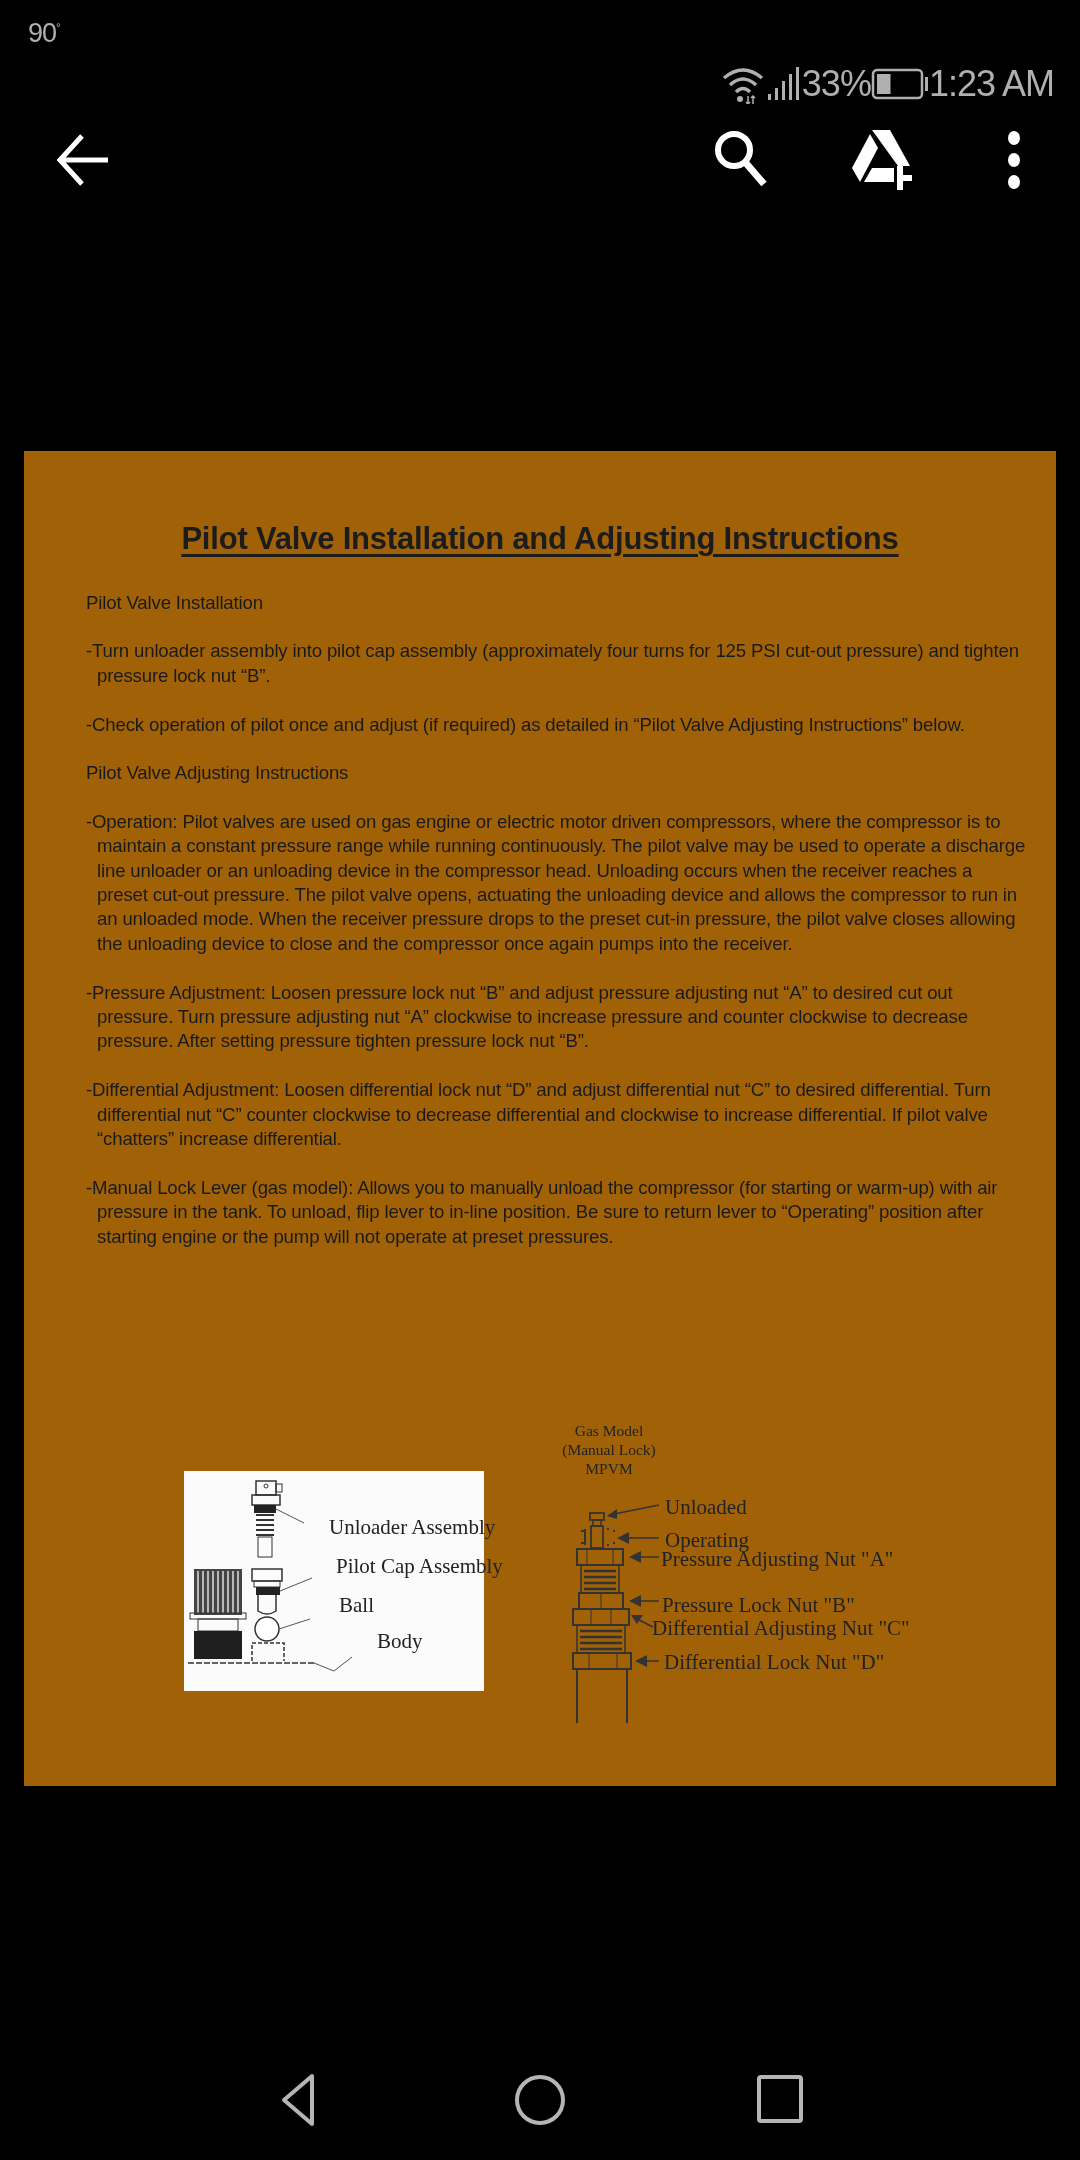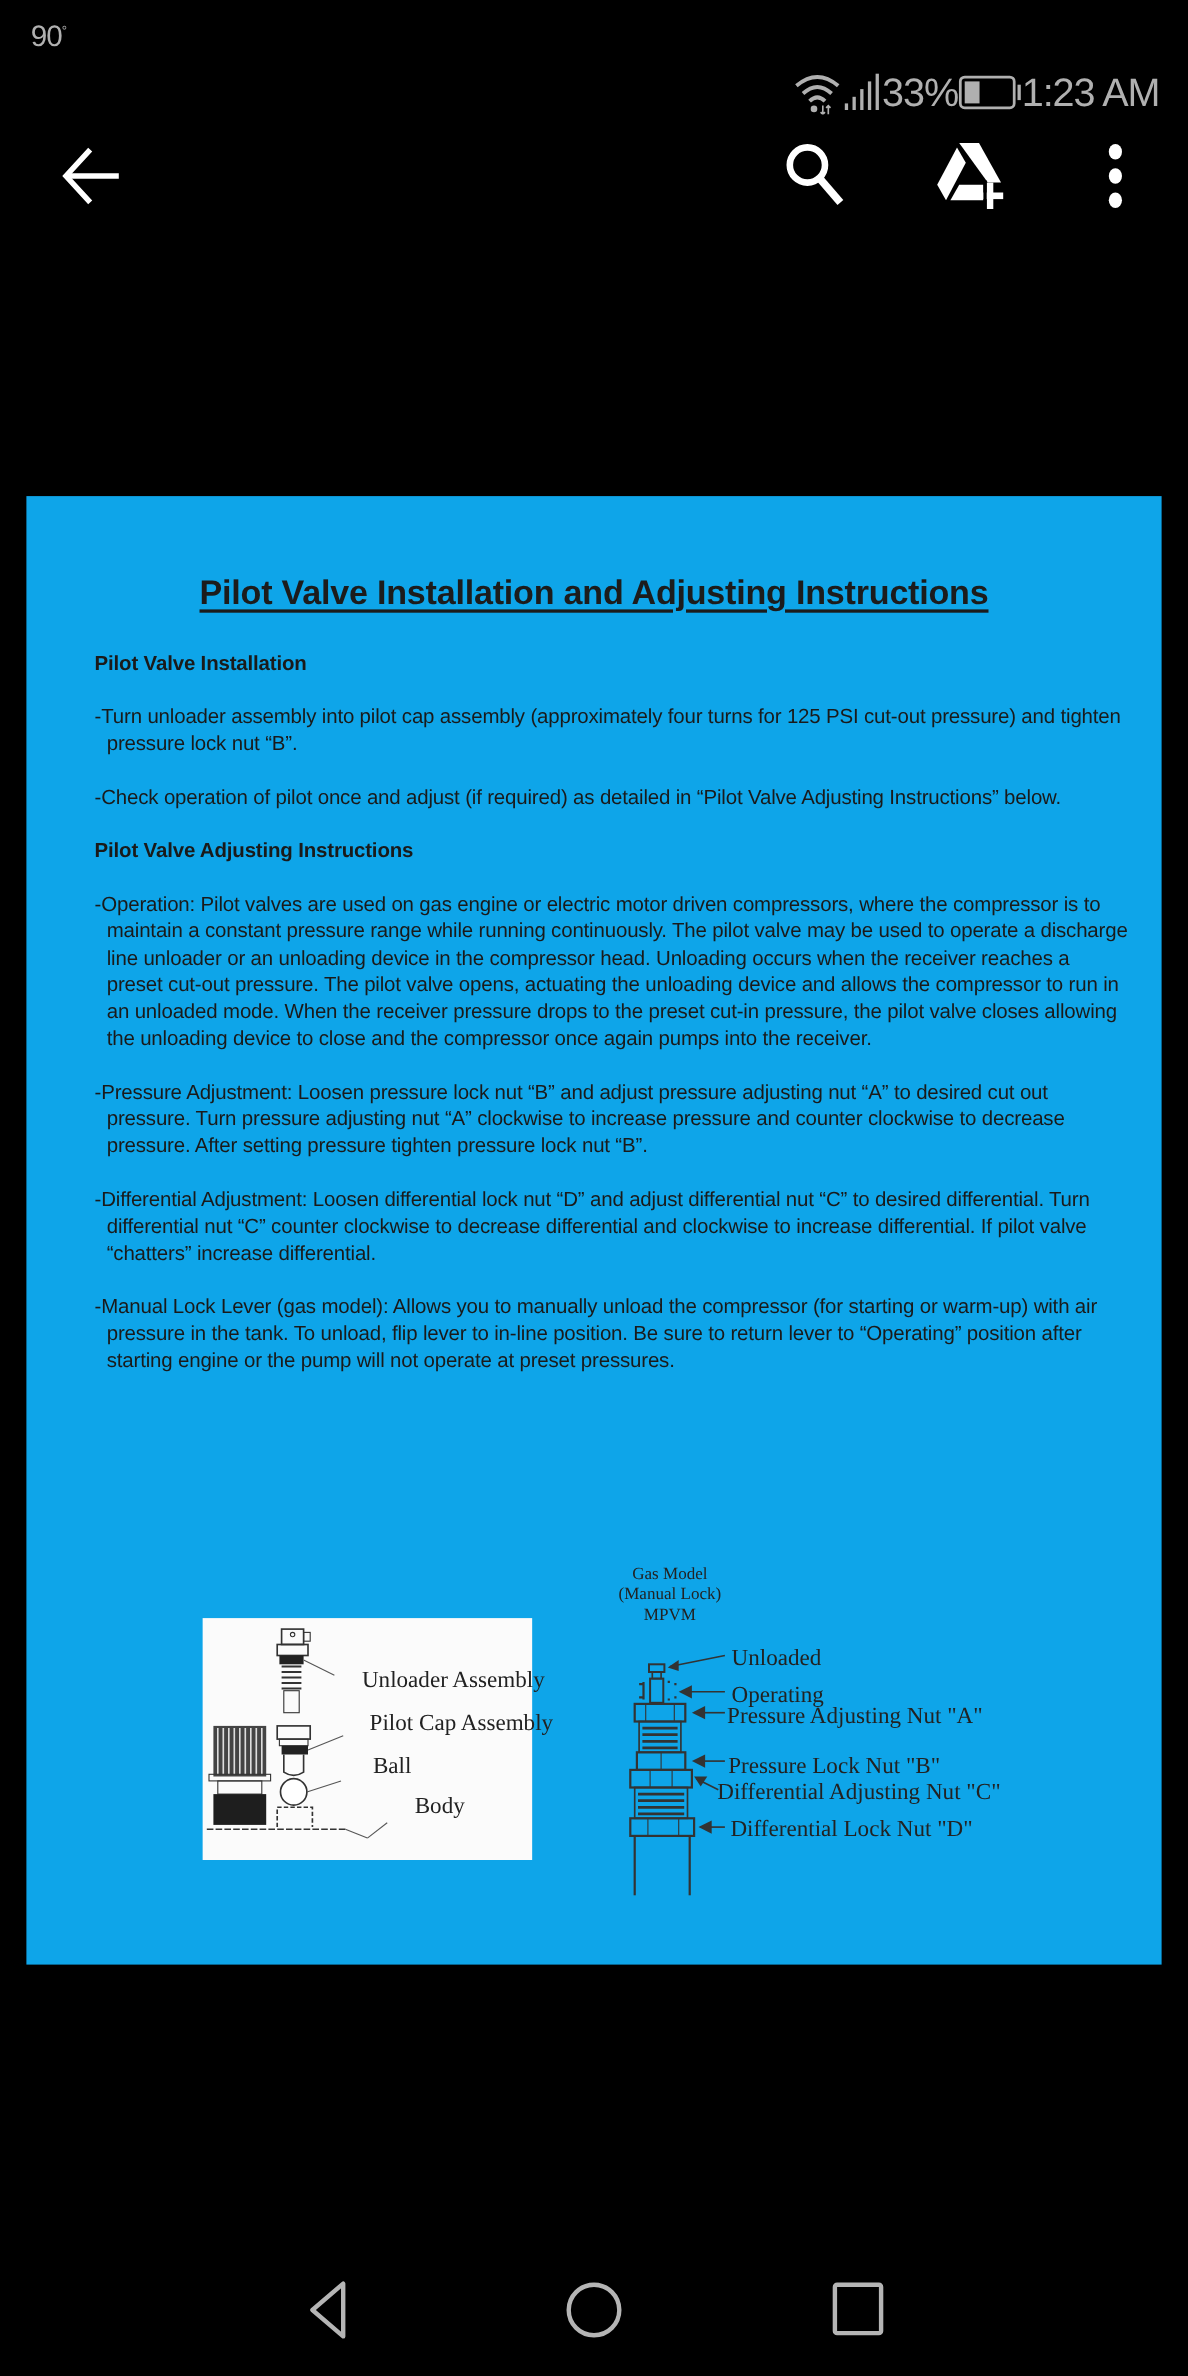--- a/index.html
+++ b/index.html
@@ -19,30 +19,30 @@
   
   .app-bar { position: absolute; left: 0; top: 100px; width: 1080px; height: 120px; }
   .back-btn { position: absolute; left: 52px; top: 28px; width: 64px; height: 64px; }
   .title { position: absolute; left: 216px; top: 26px; font-size: 57px; color: #fff; white-space: nowrap; letter-spacing: -0.5px; }
   .search-btn { position: absolute; left: 710px; top: 26px; width: 64px; height: 64px; }
   .drive-btn { position: absolute; left: 850px; top: 24px; width: 68px; height: 68px; }
   .menu-btn { position: absolute; left: 998px; top: 28px; width: 32px; height: 64px; }
 
   
   .page {
-    position: absolute; left: 24px; top: 451px; width: 1032px; height: 1335px; background: #0ea5e9;
+    position: absolute; left: 24px; top: 451px; width: 1032px; height: 1335px; background: #a16207;
     color: #1a1a1a;
   }
   .doc-title {
     position: absolute; left: 0; width: 1032px; top: 70px; text-align: center;
     font-size: 31px; font-weight: bold; text-decoration: underline; text-underline-offset: 5px;
     color: #1c1c1c; letter-spacing: -0.2px;
   }
   .doc-body { position: absolute; left: 62px; top: 140px; width: 940px; font-size: 18.6px; line-height: 24.4px; letter-spacing: -0.15px; }
-  .section-heading { font-weight: bold; margin: 0 0 24px 0; }
+  .section-heading { font-weight: normal; margin: 0 0 24px 0; }
   .para { margin: 0 0 24.4px 0; padding-left: 11px; text-indent: -11px; }
 
   
   .fig-left { position: absolute; left: 160px; top: 1020px; width: 300px; height: 220px; }
   .fig-right { position: absolute; left: 525px; top: 970px; width: 360px; height: 310px; }
   .fig-label { position: absolute; font-family: "Liberation Serif", serif; font-size: 21px; color: #222; white-space: nowrap; }
   .fig-caption { position: absolute; font-family: "Liberation Serif", serif; font-size: 15.5px; color: #222; text-align: center; line-height: 19px; }
 
   
   .nav-bar { position: absolute; left: 0; top: 2040px; width: 1080px; height: 120px; }

